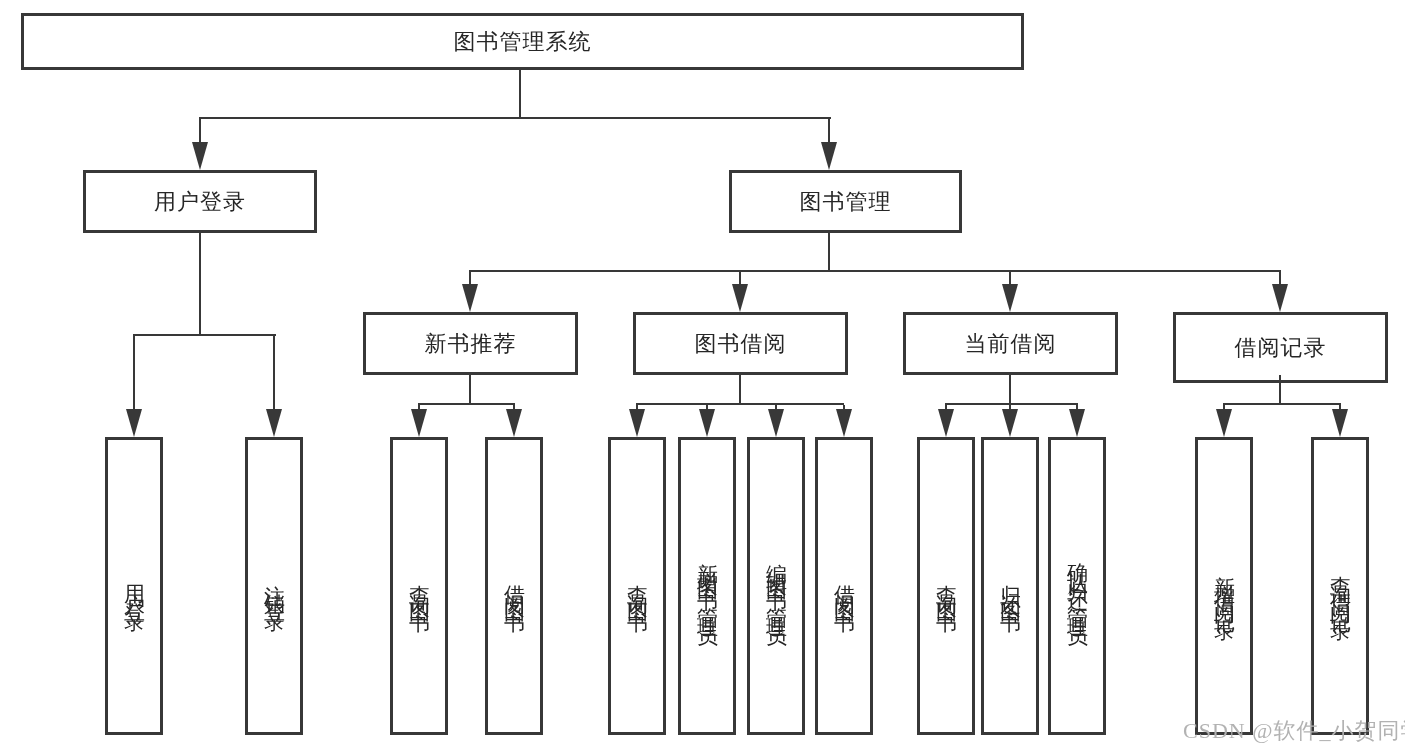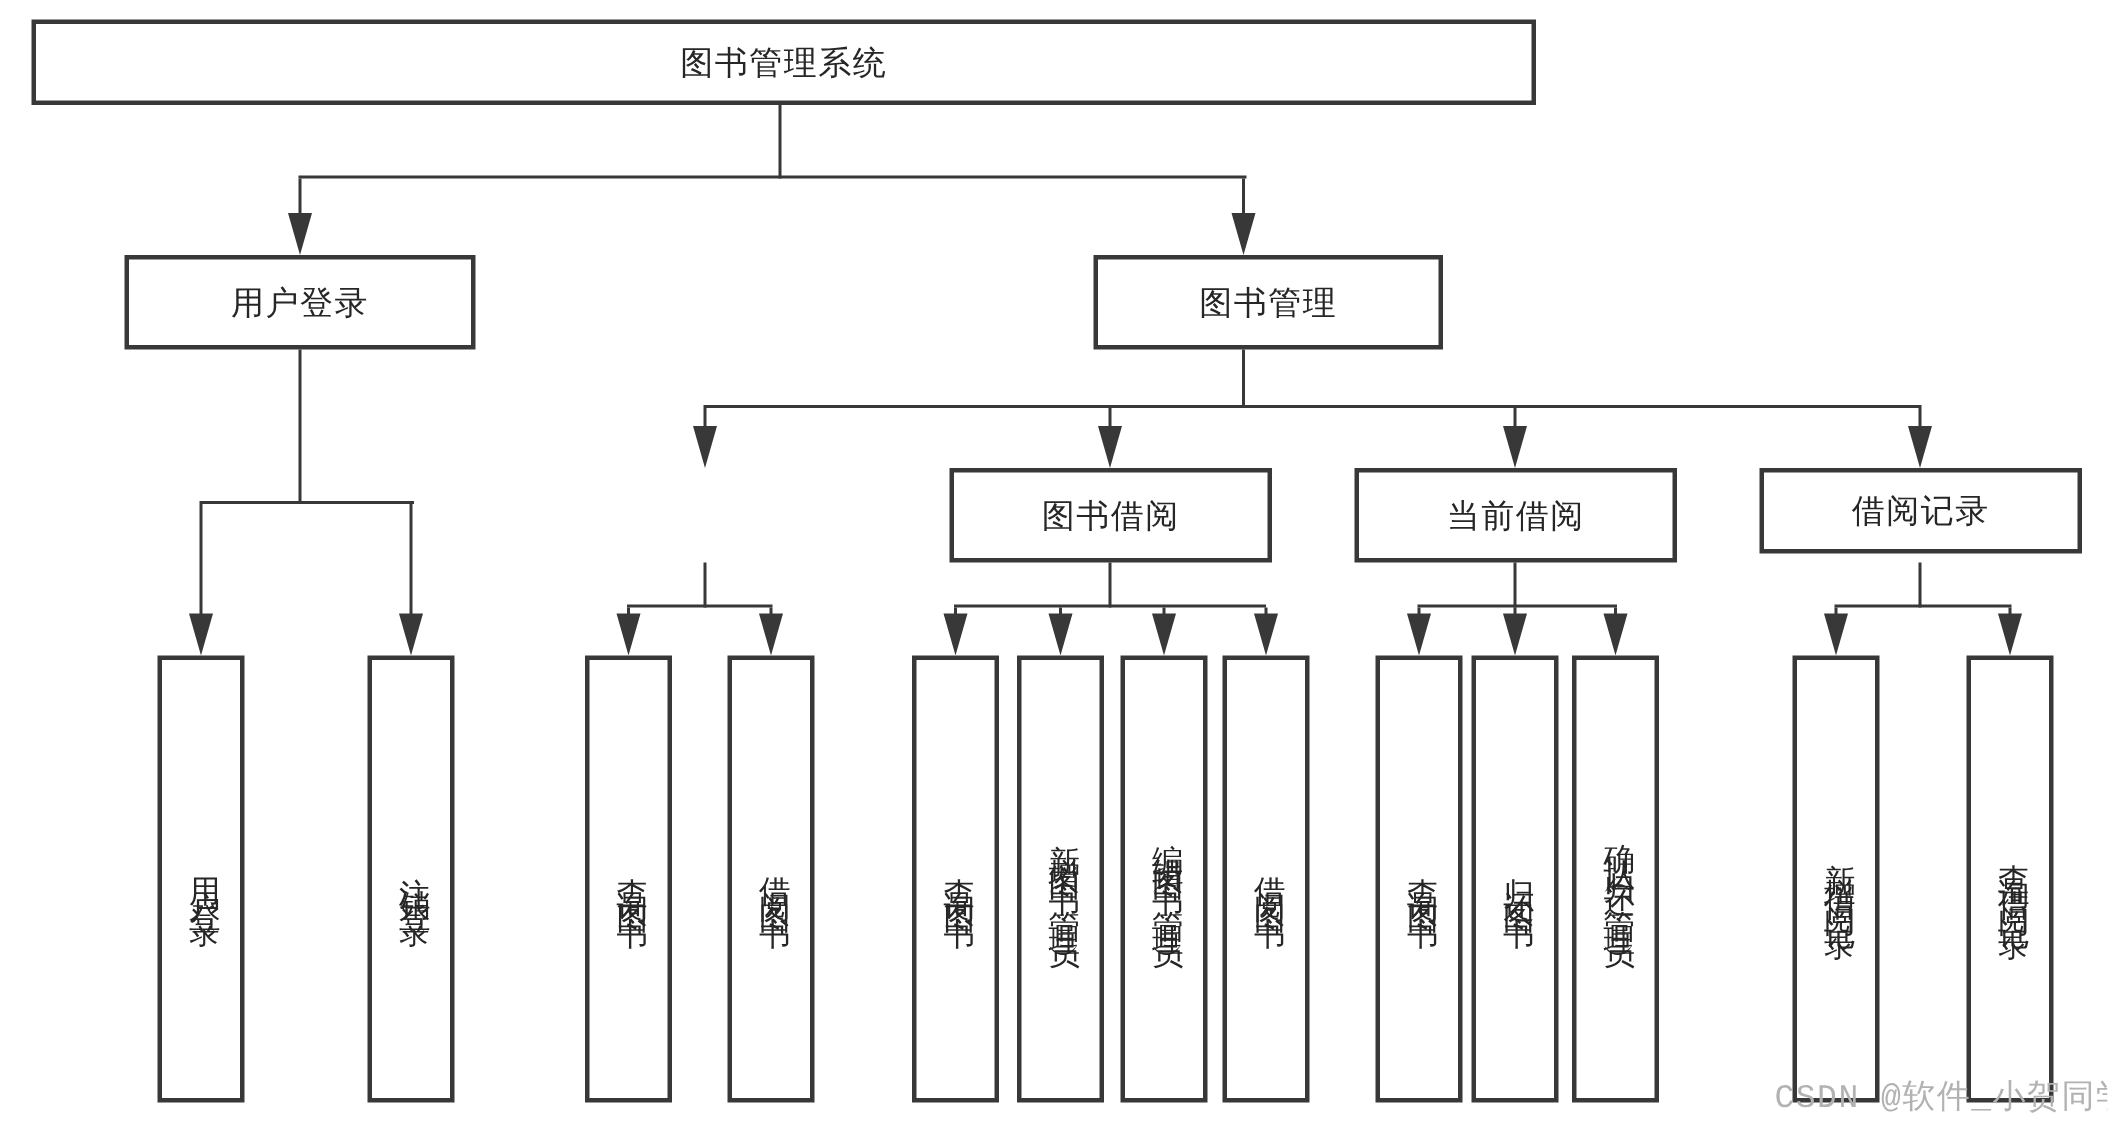--- a/index.html
+++ b/index.html
@@ -6,21 +6,21 @@
     --line:#383838;
     --text:#262626;
     --wm:#b2b2b2;
     --bg:#ffffff;
   }
   html,body{margin:0;padding:0;background:var(--bg);}
   #stage{
     position:relative;
     width:1405px;height:747px;
     background:var(--bg);
-    font-family:Liberation Mono, monospace;
+    font-family:Liberation Serif, serif;
     color:var(--text);
     overflow:hidden;
   }
   .box{
     position:absolute;
     box-sizing:border-box;
     border:3px solid var(--line);
     background:#fff;
     display:flex;
     align-items:center;
@@ -95,27 +95,30 @@
   <div class="hline" style="left:469px;top:270px;width:812px;"></div>
   <div class="vline" style="left:469px;top:272px;height:15px;"></div>
   <div class="arrow" style="left:462px;top:284px;"></div>
   <div class="vline" style="left:739px;top:272px;height:15px;"></div>
   <div class="arrow" style="left:732px;top:284px;"></div>
   <div class="vline" style="left:1009px;top:272px;height:15px;"></div>
   <div class="arrow" style="left:1002px;top:284px;"></div>
   <div class="vline" style="left:1279px;top:272px;height:15px;"></div>
   <div class="arrow" style="left:1272px;top:284px;"></div>
 
+  <div class="box" style="left:363px;top:312px;width:215px;height:63px;">
+    <span>新书推荐</span>
+  </div>
   <div class="box" style="left:633px;top:312px;width:215px;height:63px;">
     <span>图书借阅</span>
   </div>
   <div class="box" style="left:903px;top:312px;width:215px;height:63px;">
     <span>当前借阅</span>
   </div>
-  <div class="box" style="left:1173px;top:312px;width:215px;height:57px;">
+  <div class="box" style="left:1173px;top:312px;width:215px;height:71px;">
     <span>借阅记录</span>
   </div>
 
   <div class="vline" style="left:469px;top:375px;height:30px;"></div>
   <div class="hline" style="left:418px;top:403px;width:97px;"></div>
   <div class="vline" style="left:418px;top:405px;height:8px;"></div>
   <div class="arrow" style="left:411px;top:409px;"></div>
   <div class="vline" style="left:513px;top:405px;height:8px;"></div>
   <div class="arrow" style="left:506px;top:409px;"></div>
 

